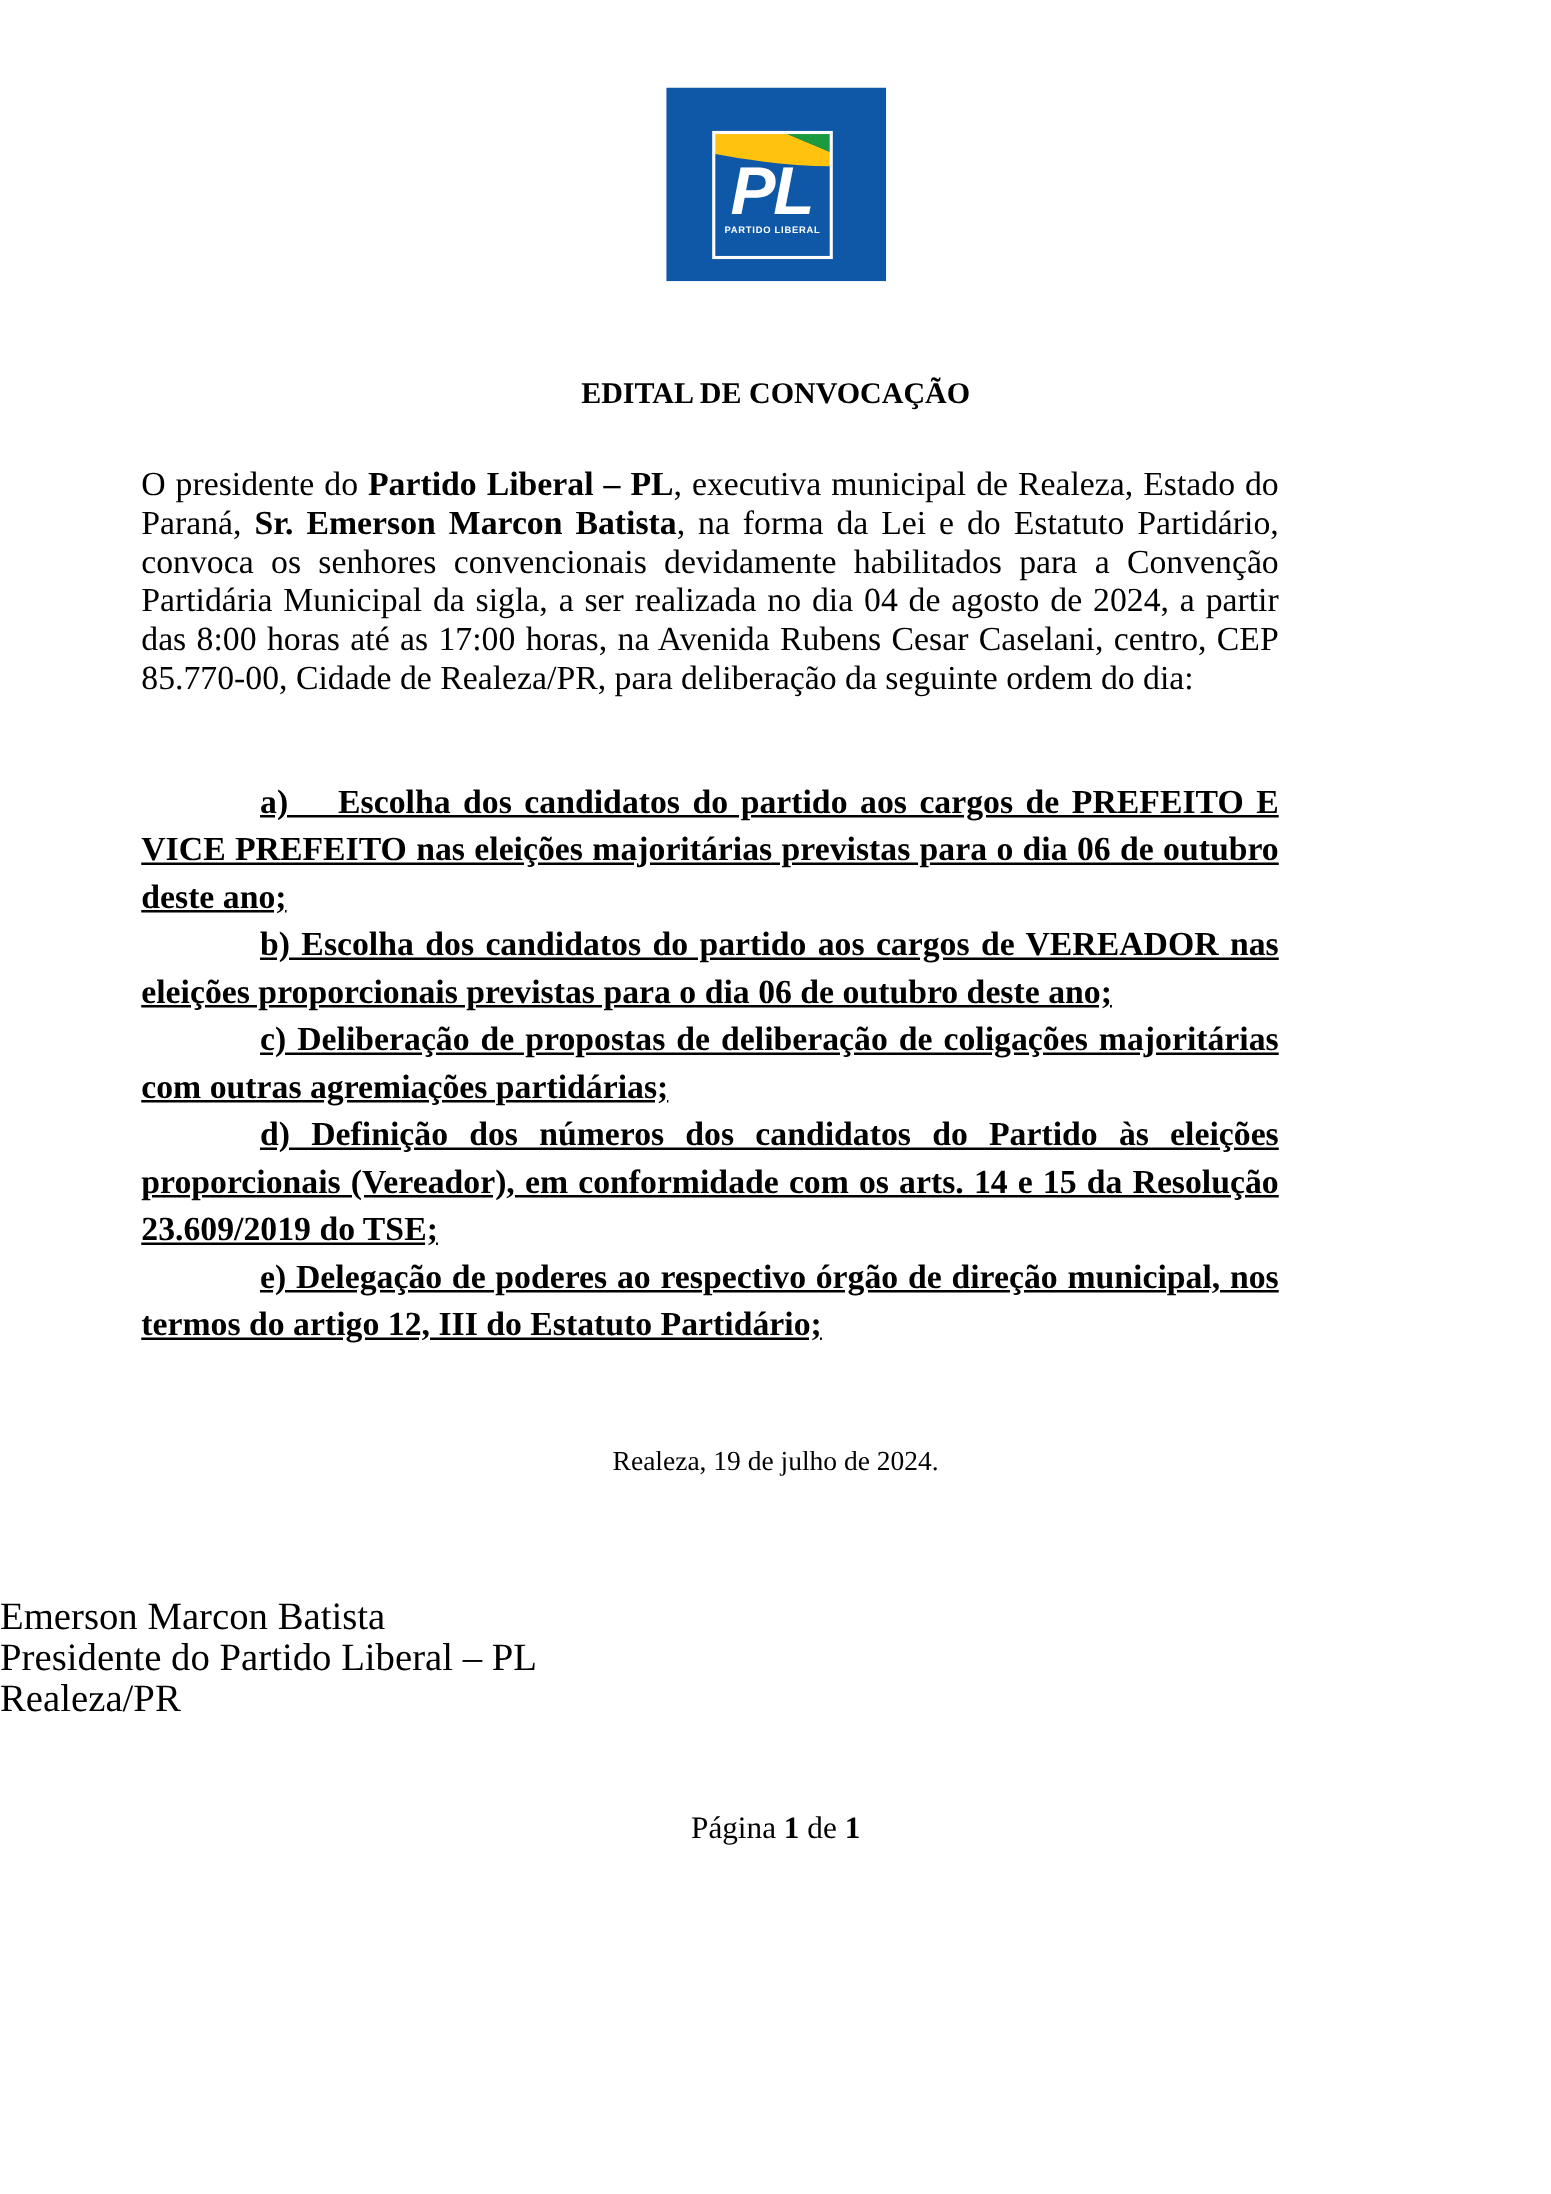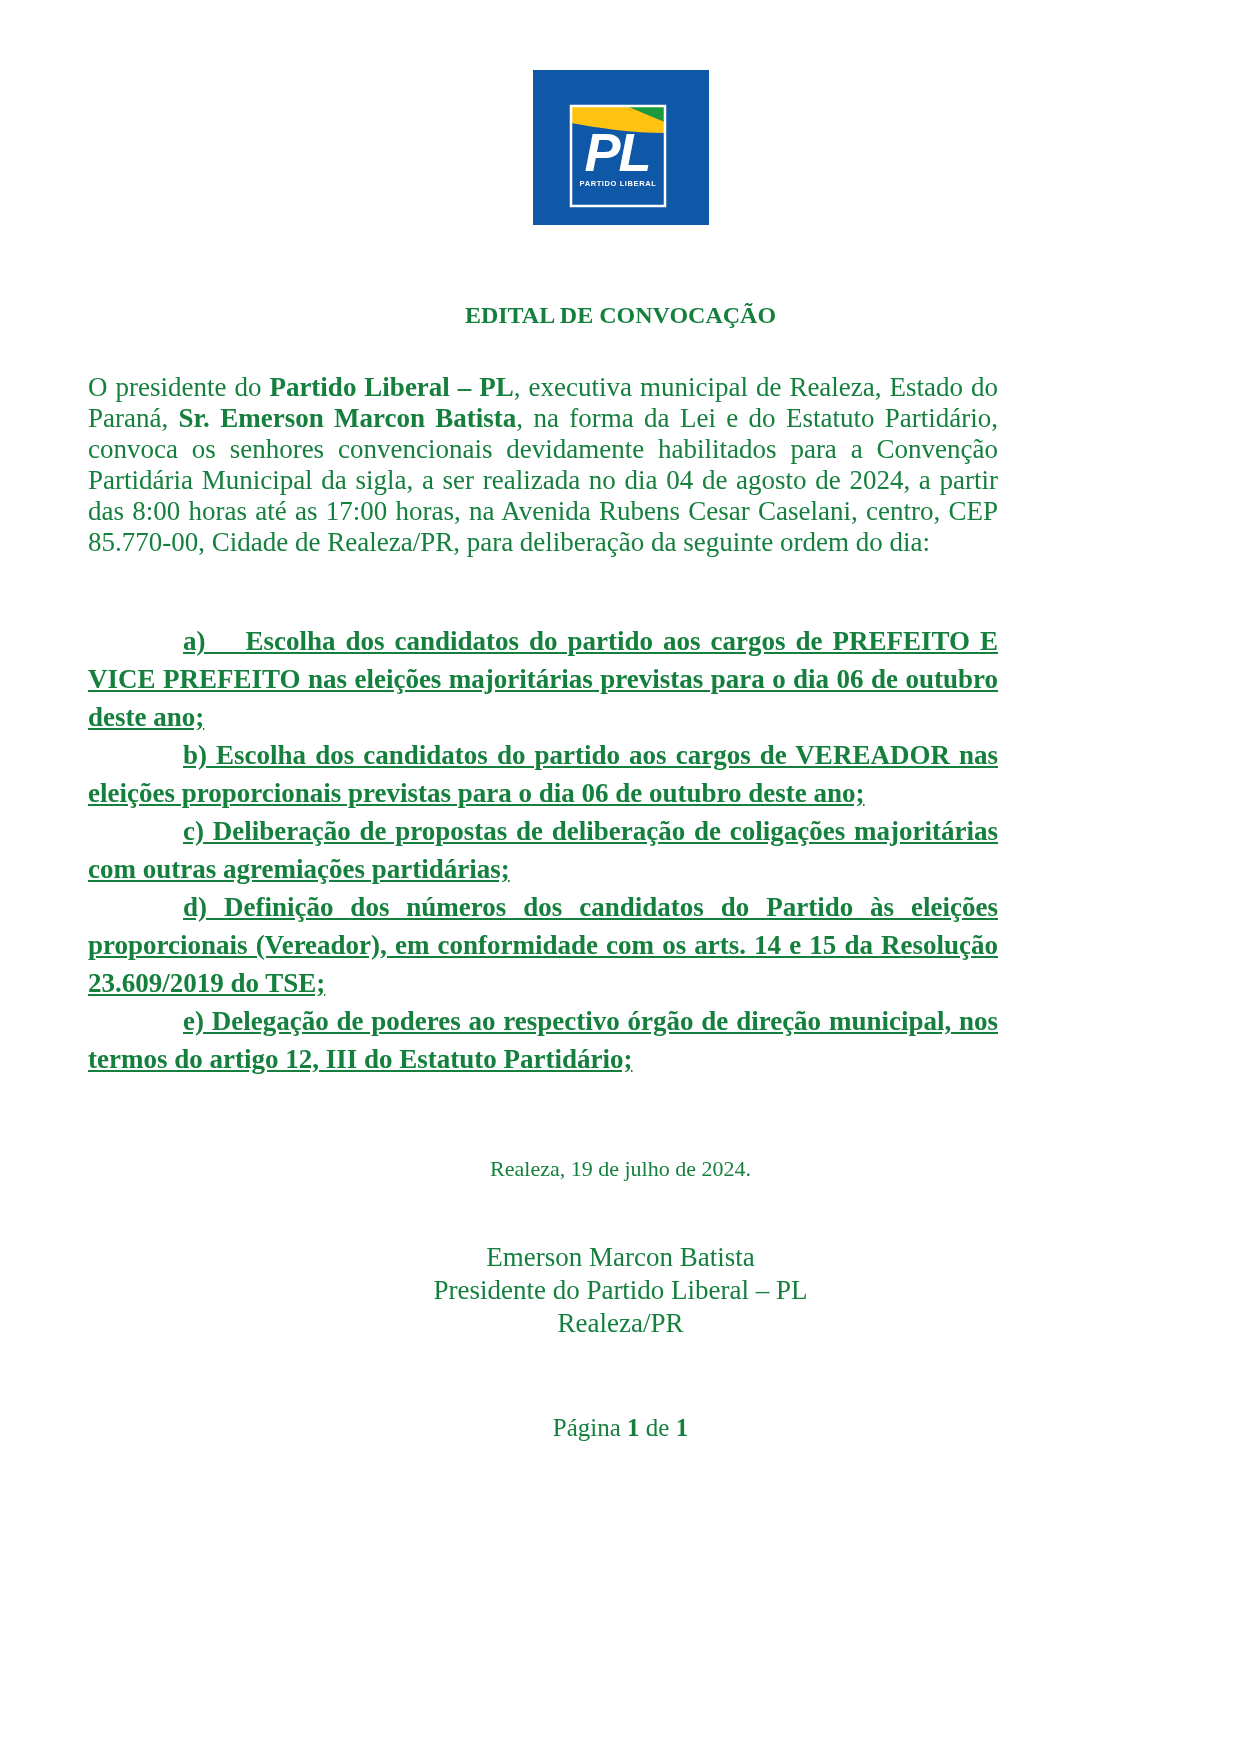--- a/index.html
+++ b/index.html
@@ -1,38 +1,38 @@
 <!DOCTYPE html>
 <html lang="pt-BR"><head>
 <meta charset="utf-8">
 <style>
   html, body { margin: 0; padding: 0; background: #ffffff; }
   .page {
     position: relative;
     width: 1241px;
     height: 1755px;
     background: #ffffff;
-    color: #15803d;
+    color: #000000;
     font-family: "Liberation Serif", serif;
     overflow: hidden;
     box-sizing: border-box;
   }
   .logo-wrap {
     width: 176px;
     height: 155px;
     margin: 70px auto 0 auto;
   }
   .doc-title {
     margin: 75px 0 0 0;
     text-align: center;
     font-size: 24px;
     line-height: 30px;
     font-weight: 700;
   }
-  .col { margin-left: 88px; width: 910px; }
+  .col { margin-left: 113px; width: 910px; }
   .intro {
     margin: 42px 0 0 0;
     font-size: 27px;
     line-height: 31px;
     text-align: justify;
   }
   .intro .b { font-weight: 700; }
   .agenda { margin-top: 64px; }
   .agenda p {
     margin: 0;
@@ -43,23 +43,23 @@
     text-indent: 95px;
     text-decoration: underline;
   }
   .dateline {
     margin: 75px 0 0 0;
     text-align: center;
     font-size: 22px;
     line-height: 31px;
   }
   .signature {
-    margin: 57px 0 0 0;
-    text-align: center;
-    font-size: 27px;
+    margin: 92px 0 0 0;
+    text-align: left;
+    font-size: 31px;
     line-height: 33px;
   }
   .footer {
     margin: 76px 0 0 0;
     text-align: center;
     font-size: 25px;
     line-height: 24px;
   }
   .footer .b { font-weight: 700; }
   .logo-monogram {

